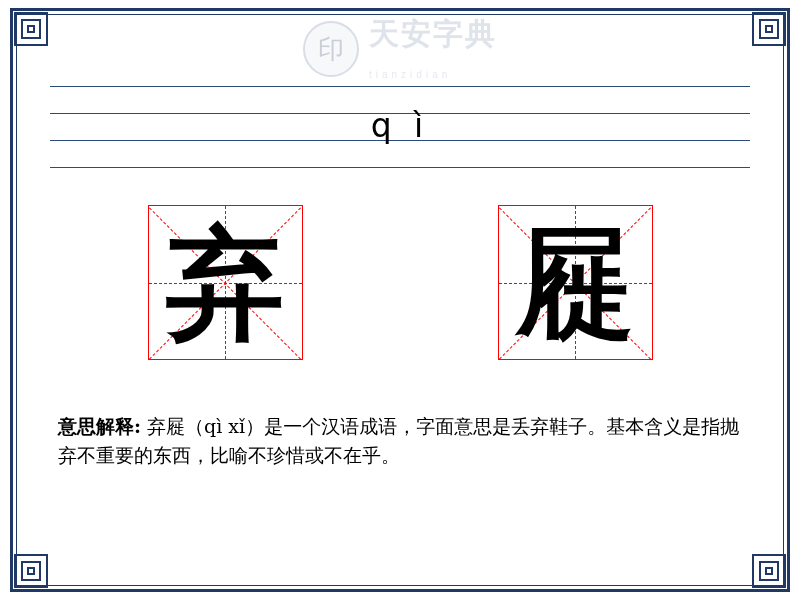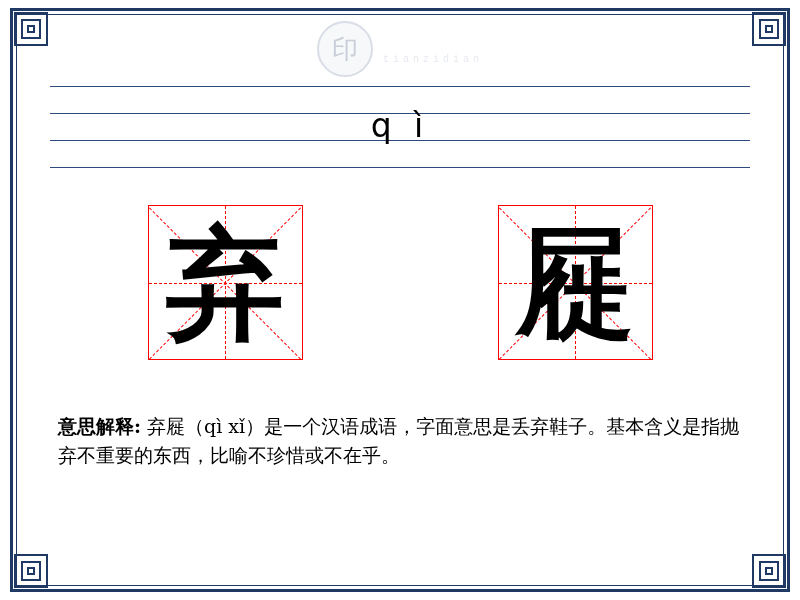--- a/index.html
+++ b/index.html
@@ -96,21 +96,21 @@
     color: #dfe3ea;
     letter-spacing: 2px;
     font-family: "DejaVu Serif", serif;
     font-weight: bold;
   }
   .brand-en {
     margin-top: 21px;
     font-size: 10px;
     color: #e6e9ef;
     letter-spacing: 4px;
-    font-family: Liberation Mono, monospace;
+    font-family: Liberation Sans, sans-serif;
   }
 
   
   .staff {
     position: absolute;
     left: 50px;
     right: 50px;
     top: 86px;
     height: 82px;
   }
@@ -258,20 +258,21 @@
     <div class="c1"></div>
       <div class="c2"></div>
       <div class="c3"></div>
   </div>
 
   <div class="header">
     <div class="logo-badge">
       <span>印</span>
     </div>
     <div class="brand-text">
+      <div class="brand-cn">天安字典</div>
       <div class="brand-en">tianzidian</div>
     </div>
   </div>
 
   <div class="staff">
     <div class="staff-line l0"></div>
     <div class="staff-line l1"></div>
     <div class="staff-line l2"></div>
     <div class="staff-line l3"></div>
     <div class="pinyin-row">

